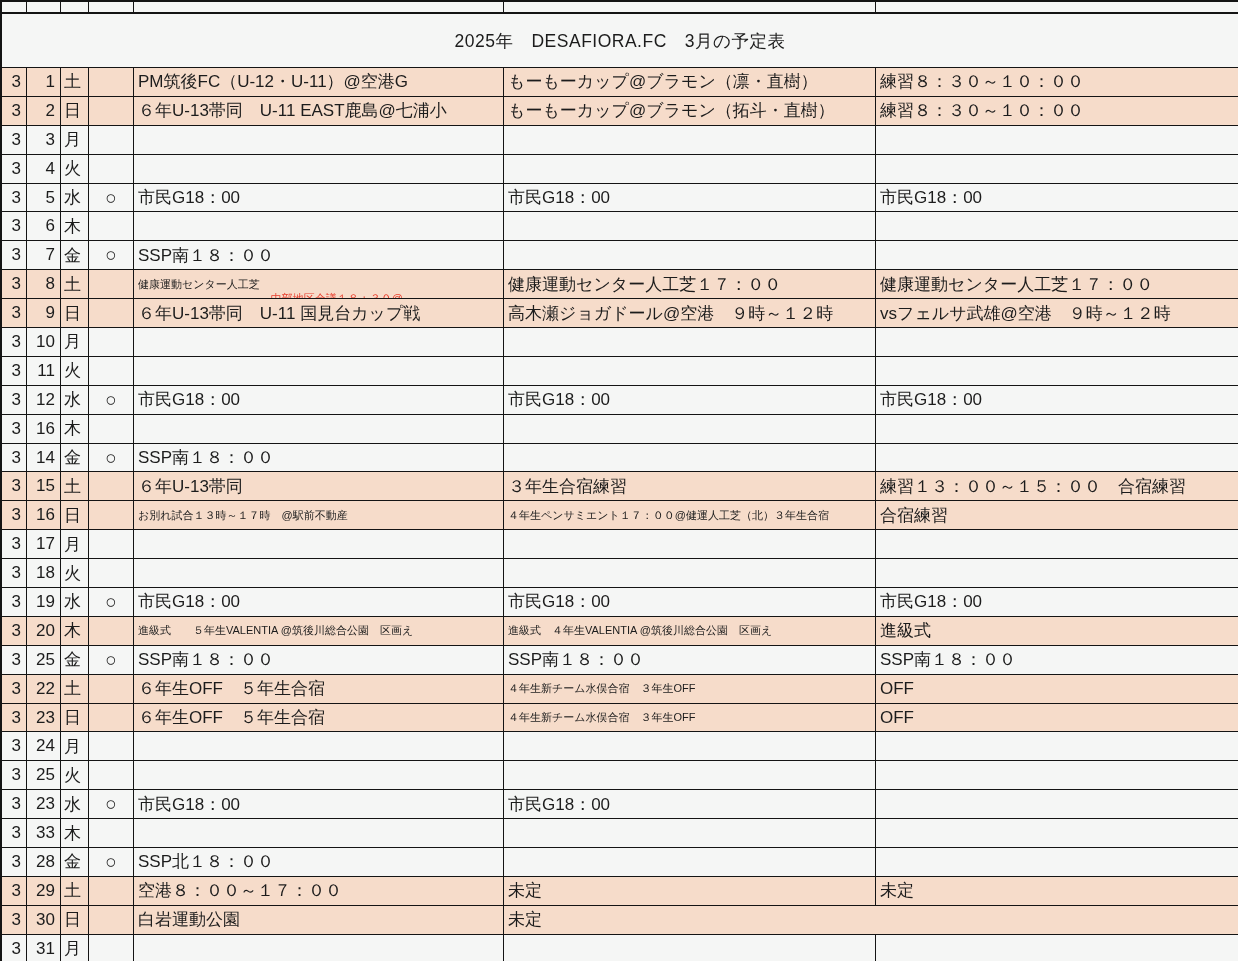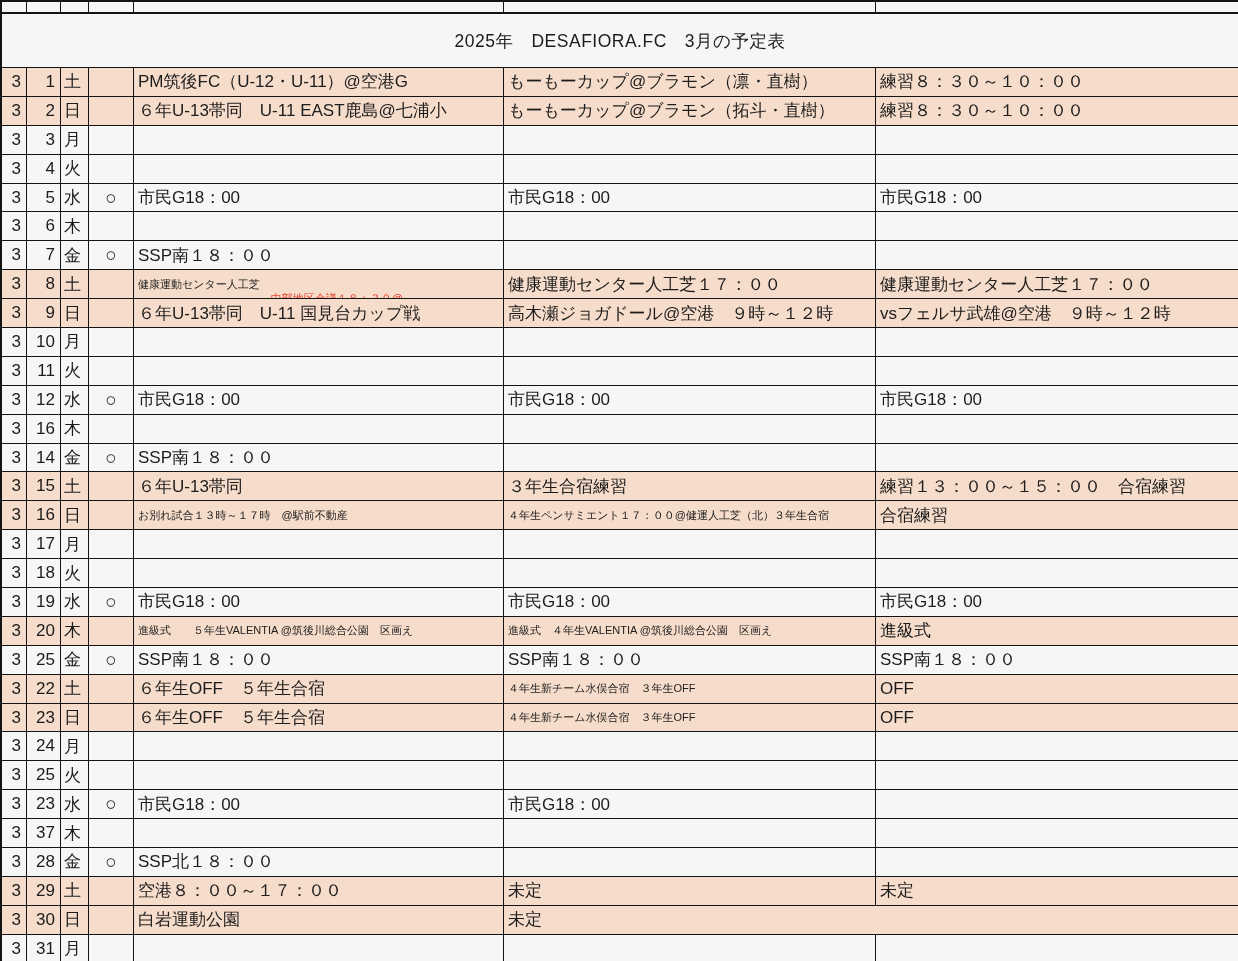--- a/index.html
+++ b/index.html
@@ -291,21 +291,21 @@
         <div class="cell num">3</div>
         <div class="cell num">23</div>
         <div class="cell wd">水</div>
         <div class="cell mark">○</div>
         <div class="cell ev">市民G18：00</div>
         <div class="cell ev">市民G18：00</div>
         <div class="cell ev"></div>
       </div>
       <div class="row">
         <div class="cell num">3</div>
-        <div class="cell num">37</div>
+        <div class="cell num">33</div>
         <div class="cell wd">木</div>
         <div class="cell mark"></div>
         <div class="cell ev"></div>
         <div class="cell ev"></div>
         <div class="cell ev"></div>
       </div>
       <div class="row">
         <div class="cell num">3</div>
         <div class="cell num">28</div>
         <div class="cell wd">金</div>

